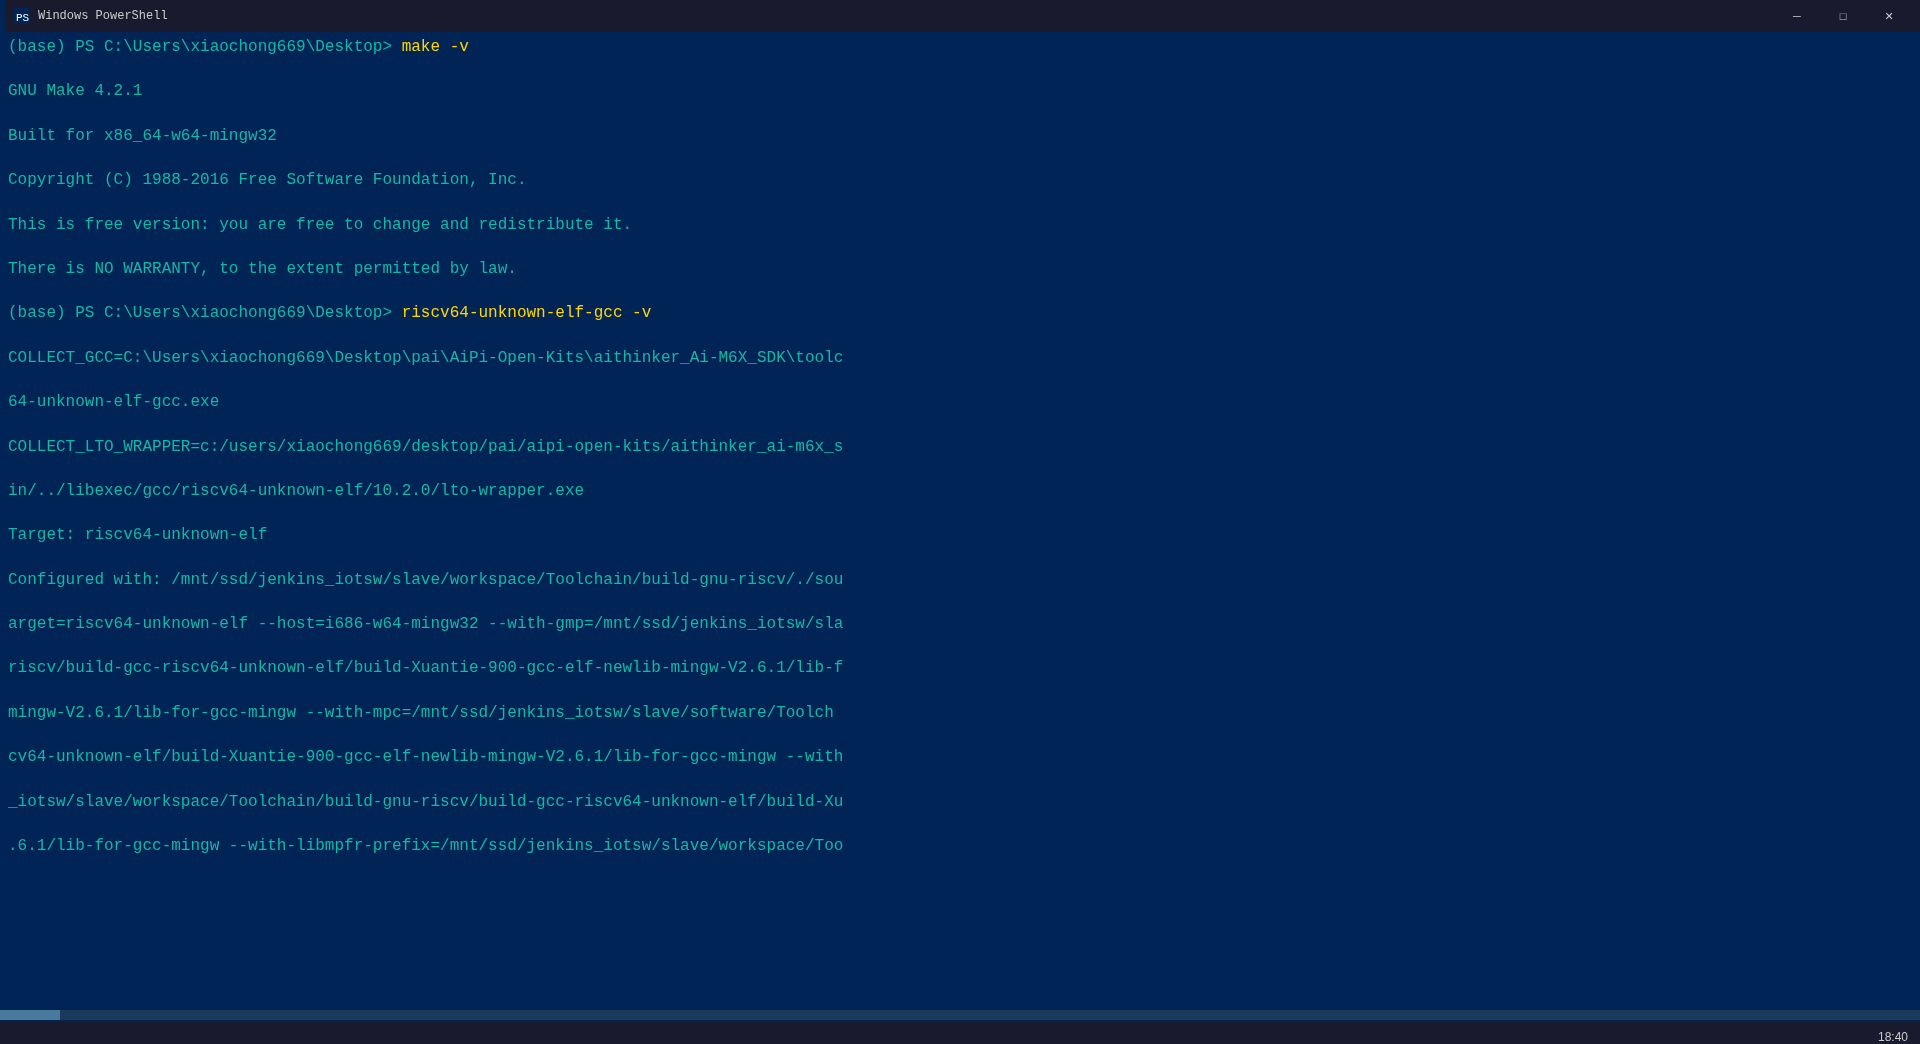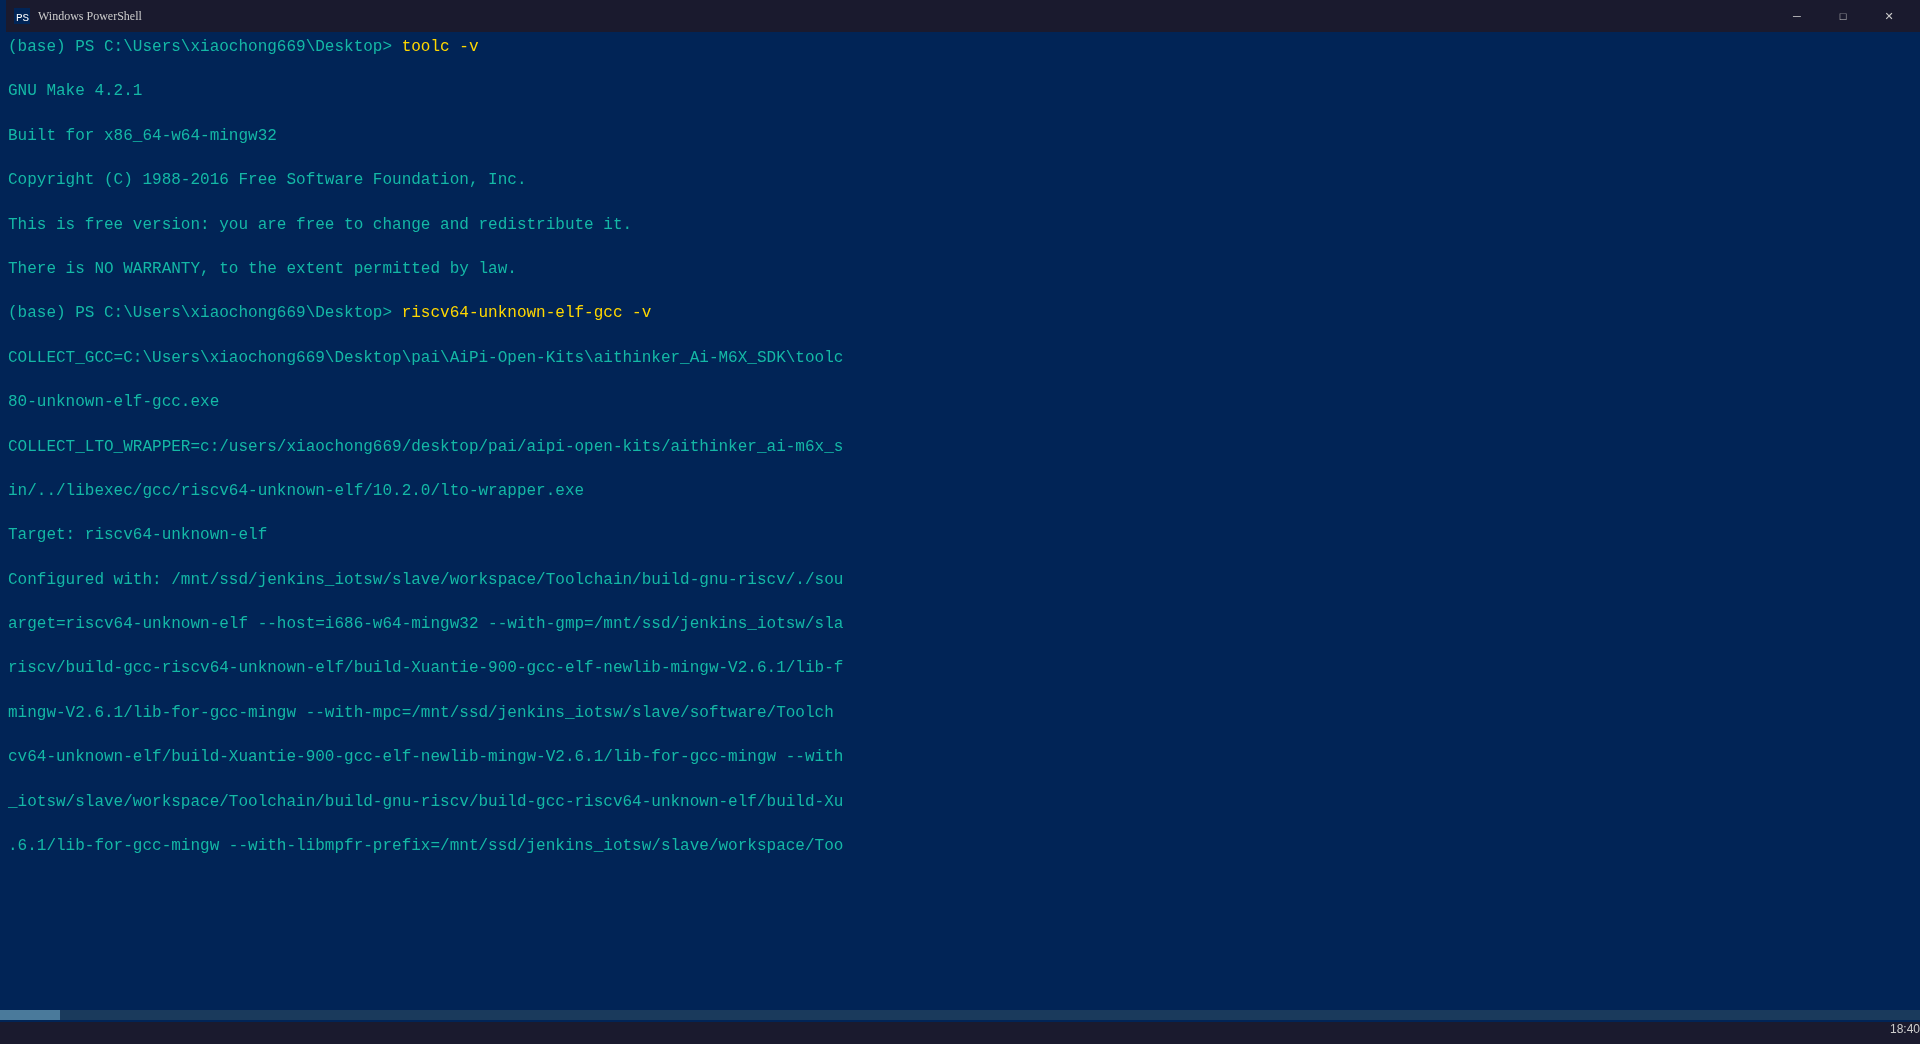--- a/index.html
+++ b/index.html
@@ -46,21 +46,21 @@
       justify-content: center;
     }
 
     .titlebar-icon svg {
       width: 16px;
       height: 16px;
     }
 
     .titlebar-title {
       color: #cccccc;
-      font-family: Liberation Serif, serif;
+      font-family: Liberation Mono, monospace;
       font-size: 12px;
     }
 
     .titlebar-controls {
       display: flex;
       align-items: center;
       gap: 0;
     }
 
     .titlebar-btn {
@@ -98,23 +98,23 @@
     }
 
     .normal-text {
       color: #14b8a6;
     }
 
     .statusbar {
       height: 22px;
       background: #1a1a2e;
       display: flex;
-      align-items: flex-start;
+      align-items: flex-end;
       justify-content: flex-end;
-      padding: 0 0;
+      padding: 0 12px;
       flex-shrink: 0;
     }
 
     .statusbar-time {
       color: #cccccc;
       font-family: 'Segoe UI', Arial, sans-serif;
       font-size: 12px;
     }
 
     .scrollbar-h {
@@ -163,29 +163,29 @@
       <span class="titlebar-title">Windows PowerShell</span>
     </div>
     <div class="titlebar-controls">
       <button class="titlebar-btn">─</button>
       <button class="titlebar-btn">□</button>
       <button class="titlebar-btn close">✕</button>
     </div>
   </div>
 
   <div class="terminal-body">
-    <div class="terminal-text" id="terminal-output"><span class="line"><span class="normal-text">(base) PS C:\Users\xiaochong669\Desktop&gt;</span><span class="cmd-text"> toolc -v</span></span>
+    <div class="terminal-text" id="terminal-output"><span class="line"><span class="normal-text">(base) PS C:\Users\xiaochong669\Desktop&gt;</span><span class="cmd-text"> make -v</span></span>
 <span class="line"><span class="normal-text">GNU Make 4.2.1</span></span>
 <span class="line"><span class="normal-text">Built for x86_64-w64-mingw32</span></span>
 <span class="line"><span class="normal-text">Copyright (C) 1988-2016 Free Software Foundation, Inc.</span></span>
 <span class="line"><span class="normal-text">This is free version: you are free to change and redistribute it.</span></span>
 <span class="line"><span class="normal-text">There is NO WARRANTY, to the extent permitted by law.</span></span>
 <span class="line"><span class="normal-text">(base) PS C:\Users\xiaochong669\Desktop&gt;</span><span class="cmd-text"> riscv64-unknown-elf-gcc -v</span></span>
 <span class="line"><span class="normal-text">COLLECT_GCC=C:\Users\xiaochong669\Desktop\pai\AiPi-Open-Kits\aithinker_Ai-M6X_SDK\toolc</span></span>
-<span class="line"><span class="normal-text">80-unknown-elf-gcc.exe</span></span>
+<span class="line"><span class="normal-text">64-unknown-elf-gcc.exe</span></span>
 <span class="line"><span class="normal-text">COLLECT_LTO_WRAPPER=c:/users/xiaochong669/desktop/pai/aipi-open-kits/aithinker_ai-m6x_s</span></span>
 <span class="line"><span class="normal-text">in/../libexec/gcc/riscv64-unknown-elf/10.2.0/lto-wrapper.exe</span></span>
 <span class="line"><span class="normal-text">Target: riscv64-unknown-elf</span></span>
 <span class="line"><span class="normal-text">Configured with: /mnt/ssd/jenkins_iotsw/slave/workspace/Toolchain/build-gnu-riscv/./sou</span></span>
 <span class="line"><span class="normal-text">arget=riscv64-unknown-elf --host=i686-w64-mingw32 --with-gmp=/mnt/ssd/jenkins_iotsw/sla</span></span>
 <span class="line"><span class="normal-text">riscv/build-gcc-riscv64-unknown-elf/build-Xuantie-900-gcc-elf-newlib-mingw-V2.6.1/lib-f</span></span>
 <span class="line"><span class="normal-text">mingw-V2.6.1/lib-for-gcc-mingw --with-mpc=/mnt/ssd/jenkins_iotsw/slave/software/Toolch</span></span>
 <span class="line"><span class="normal-text">cv64-unknown-elf/build-Xuantie-900-gcc-elf-newlib-mingw-V2.6.1/lib-for-gcc-mingw --with</span></span>
 <span class="line"><span class="normal-text">_iotsw/slave/workspace/Toolchain/build-gnu-riscv/build-gcc-riscv64-unknown-elf/build-Xu</span></span>
 <span class="line"><span class="normal-text">.6.1/lib-for-gcc-mingw --with-libmpfr-prefix=/mnt/ssd/jenkins_iotsw/slave/workspace/Too</span></span>

